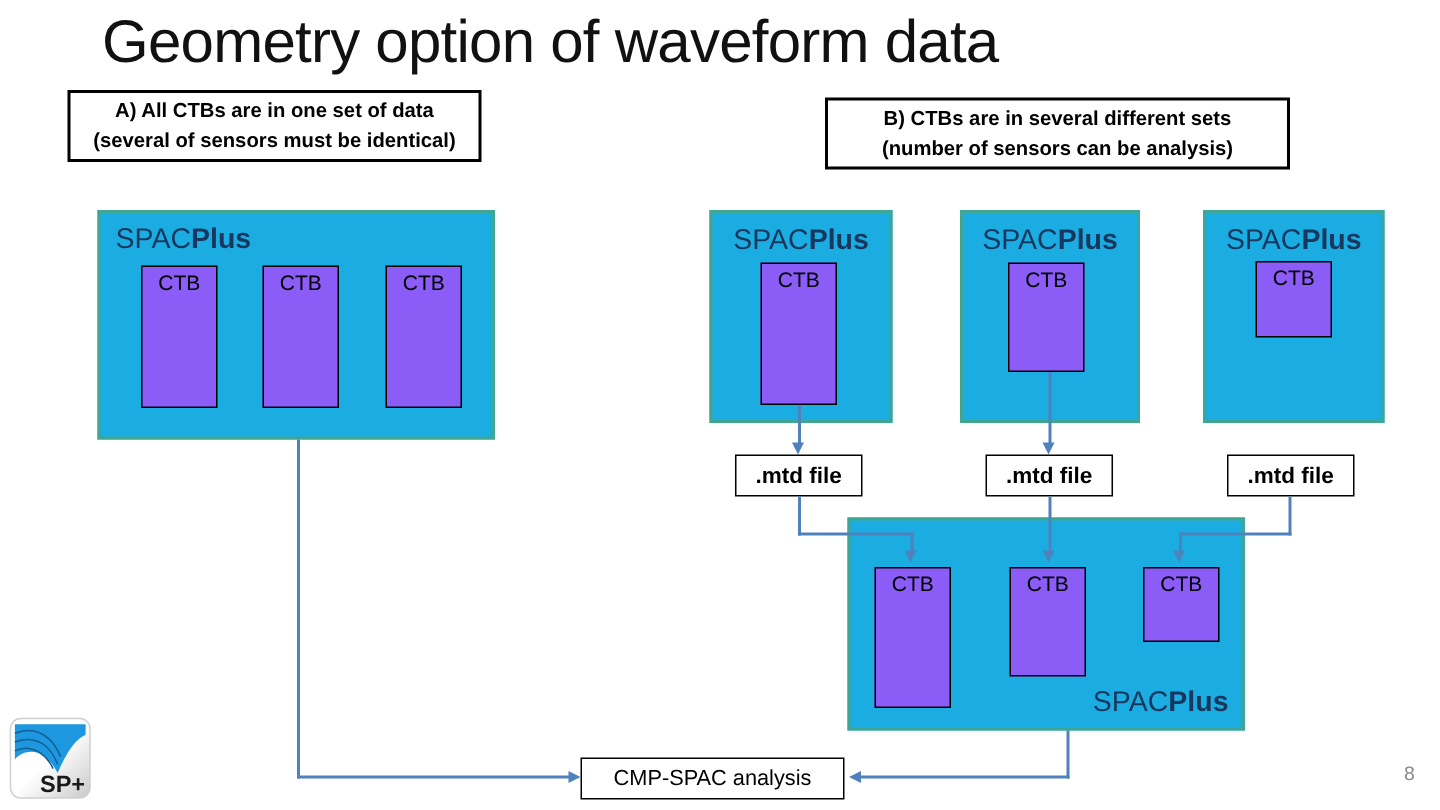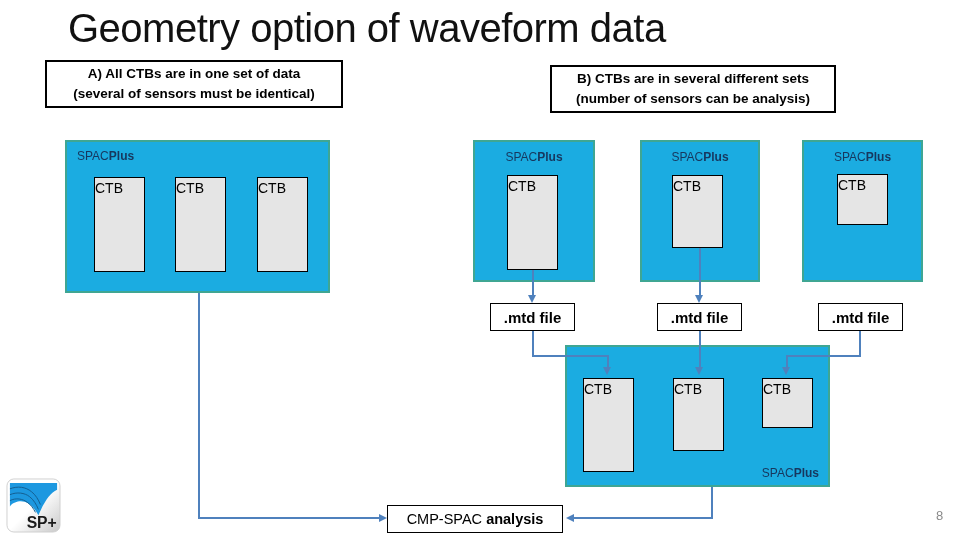--- a/index.html
+++ b/index.html
@@ -11,50 +11,50 @@
   *{margin:0;padding:0;box-sizing:border-box;}
   body{background:#ffffff;font-family:"Liberation Sans", sans-serif;}
   .slide{position:relative;width:960px;height:540px;background:#ffffff;overflow:hidden;}
 
   .title{position:absolute;left:68px;top:6px;font-size:40px;font-weight:400;
          color:#111;letter-spacing:-0.5px;white-space:nowrap;}
 
   .callout{position:absolute;background:#fff;border:2px solid #000;
            display:flex;flex-direction:column;justify-content:center;
            text-align:center;font-size:13.5px;font-weight:700;color:#000;line-height:1.45;}
-  .callout-a{left:45px;top:60px;width:298px;height:48px;text-align:center;}
-  .callout-b{left:550px;top:65px;width:286px;height:48px;}
+  .callout-a{left:45px;top:60px;width:276px;height:48px;text-align:center;}
+  .callout-b{left:550px;top:65px;width:310px;height:48px;}
 
   .group{position:absolute;background:var(--cyan);border:2px solid var(--cyan-border);}
   .group-a{left:65px;top:140px;width:265px;height:153px;}
   .col-1{left:473px;top:140px;width:122px;height:142px;}
   .col-2{left:640px;top:140px;width:120px;height:142px;}
   .col-3{left:802px;top:140px;width:121px;height:142px;}
   .group-b{left:565px;top:345px;width:265px;height:142px;}
 
-  .spac-label{color:var(--navy);font-size:12px;white-space:nowrap;}
+  .spac-label{color:var(--navy);font-size:19px;white-space:nowrap;}
   .spac-label b{font-weight:700;}
   .lab-tl{position:absolute;left:10px;top:7px;}
   .lab-tc{position:absolute;left:0;right:0;top:8px;text-align:center;}
   .lab-br{position:absolute;right:9px;bottom:5px;}
 
-  .ctb{position:absolute;background:#e5e5e5;border:1.5px solid #000;width:51px;
-       font-size:14px;color:#000;padding-top:2px;}
+  .ctb{position:absolute;background:#8b5cf6;border:1.5px solid #000;width:51px;
+       text-align:center;font-size:14px;color:#000;padding-top:2px;}
 
   .mtd{position:absolute;width:85px;height:28px;background:#fff;border:1.5px solid #000;
        display:flex;align-items:center;justify-content:center;
        font-size:15px;font-weight:700;color:#000;}
   .mtd-1{left:490px;top:303px;}
   .mtd-2{left:657px;top:303px;}
   .mtd-3{left:818px;top:303px;}
 
   .cmp{position:absolute;left:387px;top:505px;width:176px;height:28px;background:#fff;
        border:1.5px solid #000;display:flex;align-items:center;justify-content:center;
        font-size:14.5px;color:#000;white-space:pre;}
-  .cmp b{font-weight:700;}
+  .cmp b{font-weight:400;}
 
   .vline{position:absolute;width:2px;background:var(--arrow);}
   .hline{position:absolute;height:2px;background:var(--arrow);}
   .arr-d{position:absolute;width:0;height:0;border-left:4.5px solid transparent;
          border-right:4.5px solid transparent;border-top:8px solid var(--arrow);}
   .arr-r{position:absolute;width:0;height:0;border-top:4.5px solid transparent;
          border-bottom:4.5px solid transparent;border-left:8px solid var(--arrow);}
   .arr-l{position:absolute;width:0;height:0;border-top:4.5px solid transparent;
          border-bottom:4.5px solid transparent;border-right:8px solid var(--arrow);}
 

